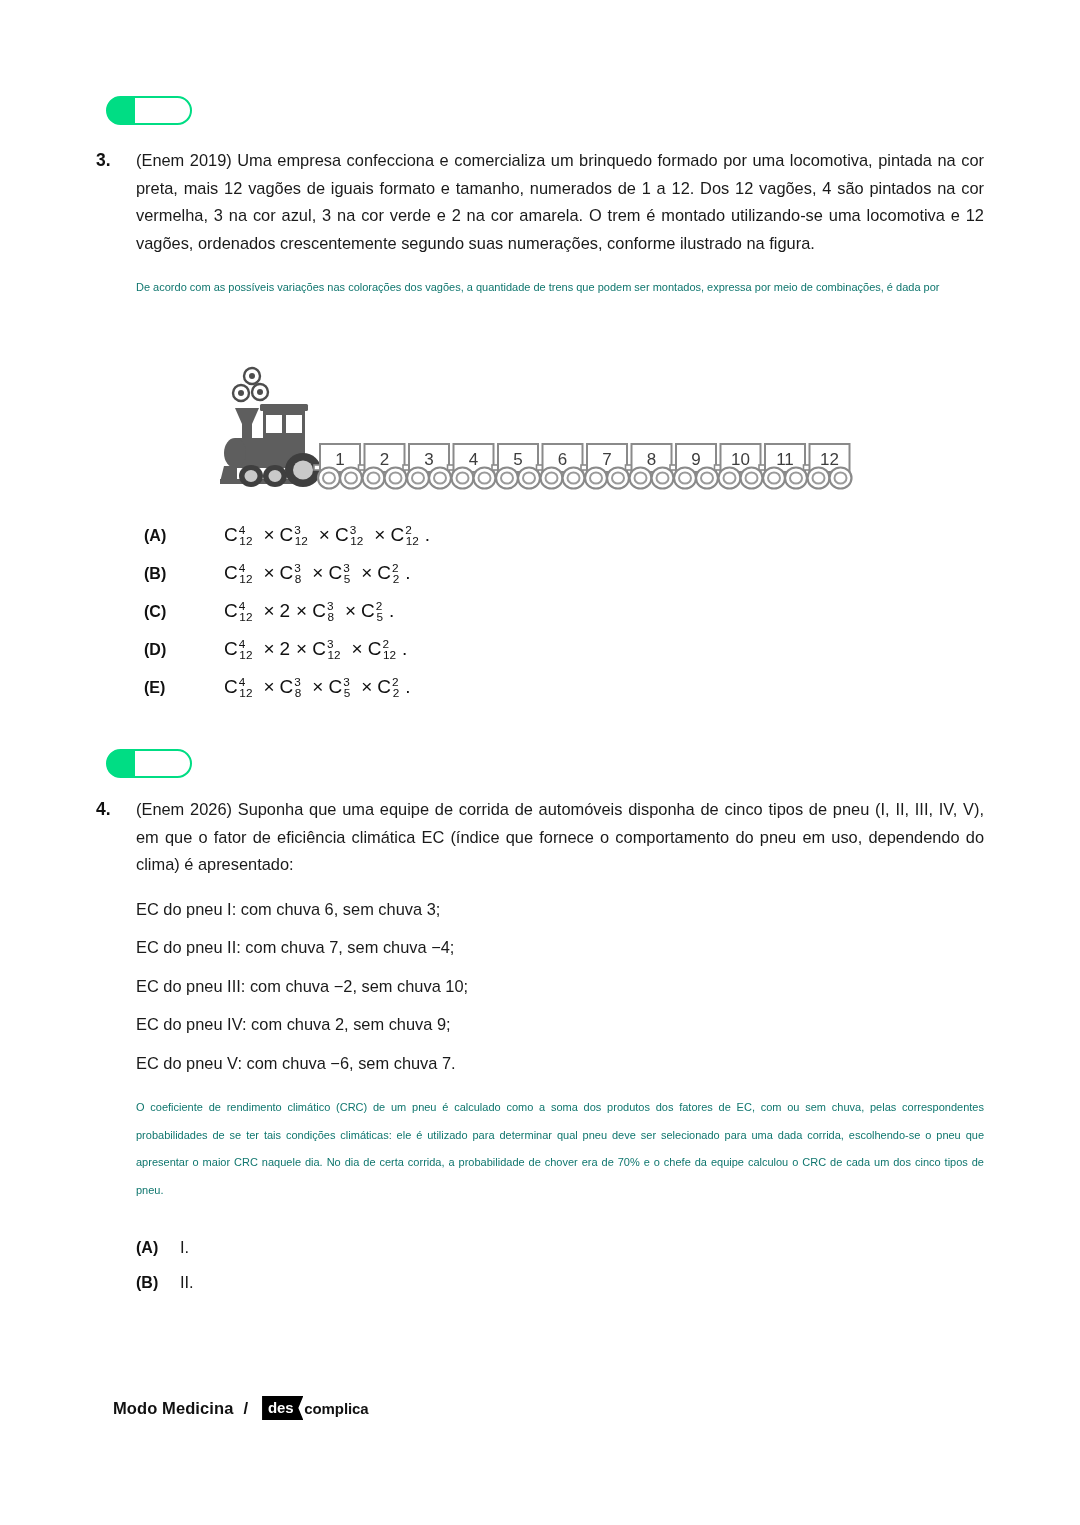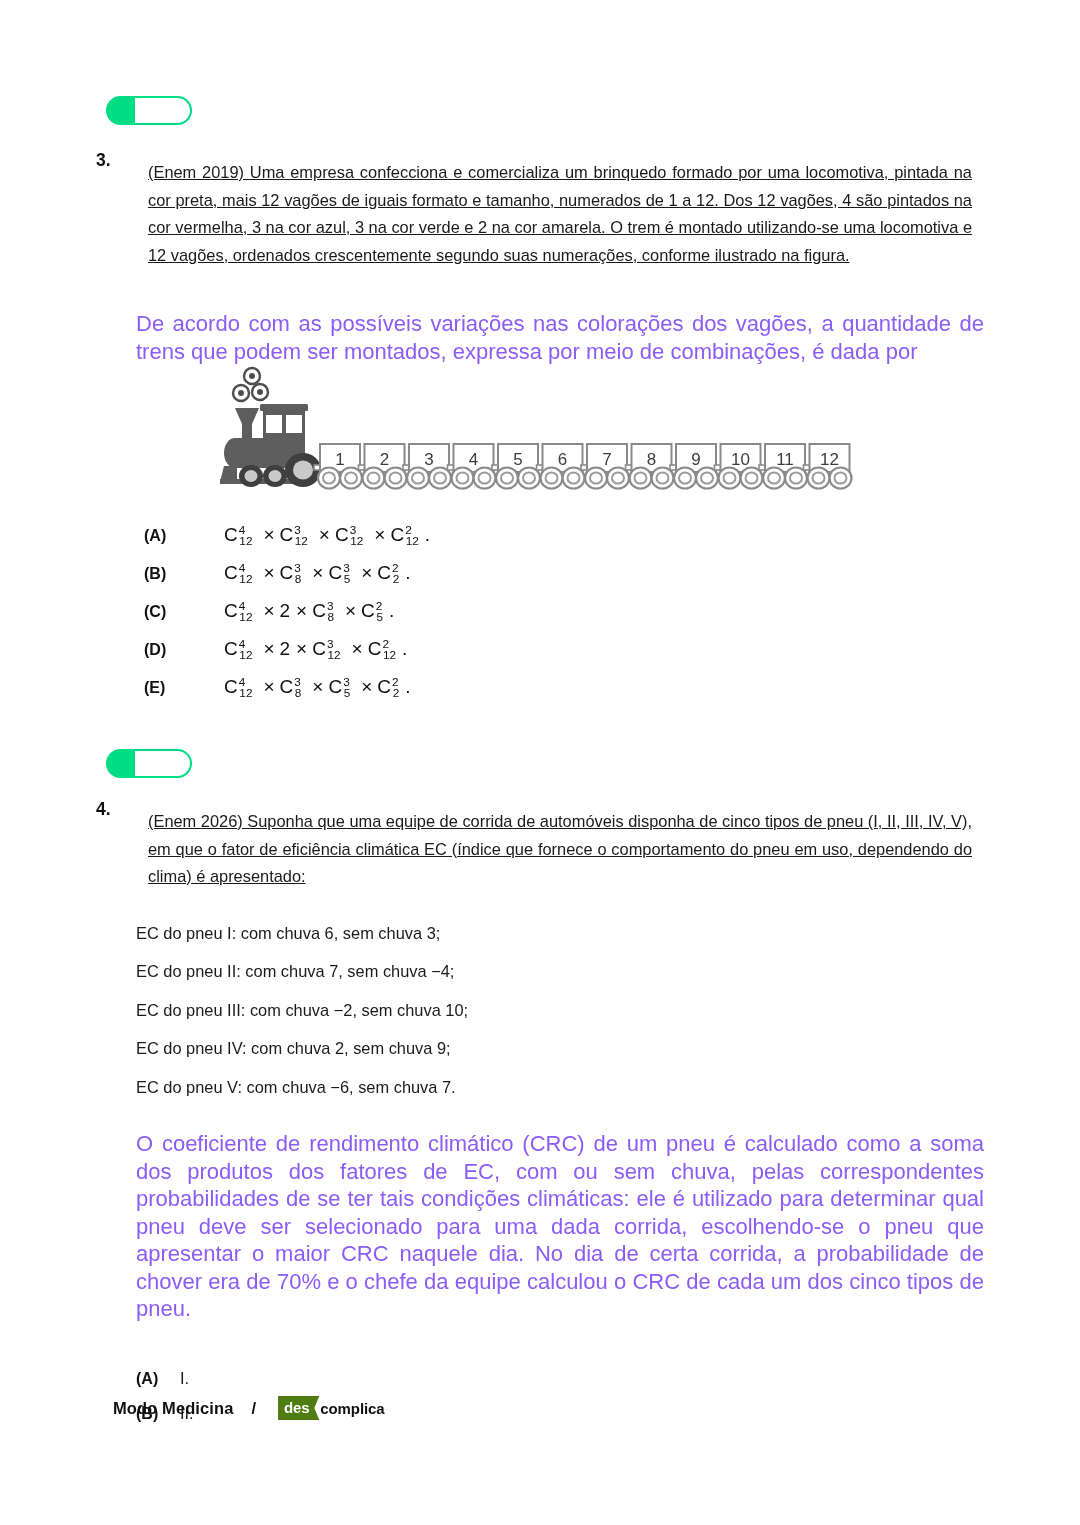--- a/index.html
+++ b/index.html
@@ -69,31 +69,30 @@
     color: #111111;
   }
   .q-body {
     flex: 1 1 auto;
   }
   .q-stem {
     font-size: 16.4px;
     line-height: 27.5px;
     text-align: justify;
     text-justify: inter-word;
-    margin: 12px;
+    margin: 0;
     color: #1a1a1a;
-    text-decoration: underline;
   }
 
   .para {
-    font-size: 22px;
+    font-size: 11px;
     line-height: 27.5px;
     text-align: justify;
-    margin: 12px;
-    color: #8b5cf6;
+    margin: 0;
+    color: #0f766e;
   }
   .para-indent {
     margin-left: 40px;
     width: 848px;
   }
   .gap-sm { height: 17px; }
 
   .list-line {
     font-size: 16.4px;
     line-height: 27.5px;
@@ -156,21 +155,21 @@
     top: 366px;
   }
 
   
   .footer {
     position: absolute;
     left: 113px;
     top: 1396px;
     display: flex;
     align-items: center;
-    gap: 8px;
+    gap: 0;
   }
   .footer-brand {
     font-size: 16.5px;
     font-weight: bold;
     color: #111111;
     letter-spacing: 0.1px;
   }
   .footer-sep {
     font-size: 16.5px;
     font-weight: bold;
@@ -179,21 +178,21 @@
   }
   .logo {
     display: inline-flex;
     align-items: center;
   }
   .logo-mark {
     position: relative;
     display: inline-flex;
     align-items: center;
     justify-content: center;
-    background: #4d7c0f;
+    background: #000000;
     color: #ffffff;
     font-weight: bold;
     font-size: 15px;
     padding: 3px 7px 4px 6px;
     clip-path: polygon(0 0, 100% 0, 88% 50%, 100% 100%, 0 100%);
     padding-right: 10px;
     letter-spacing: -0.2px;
   }
   .logo-word {
     font-size: 15px;

